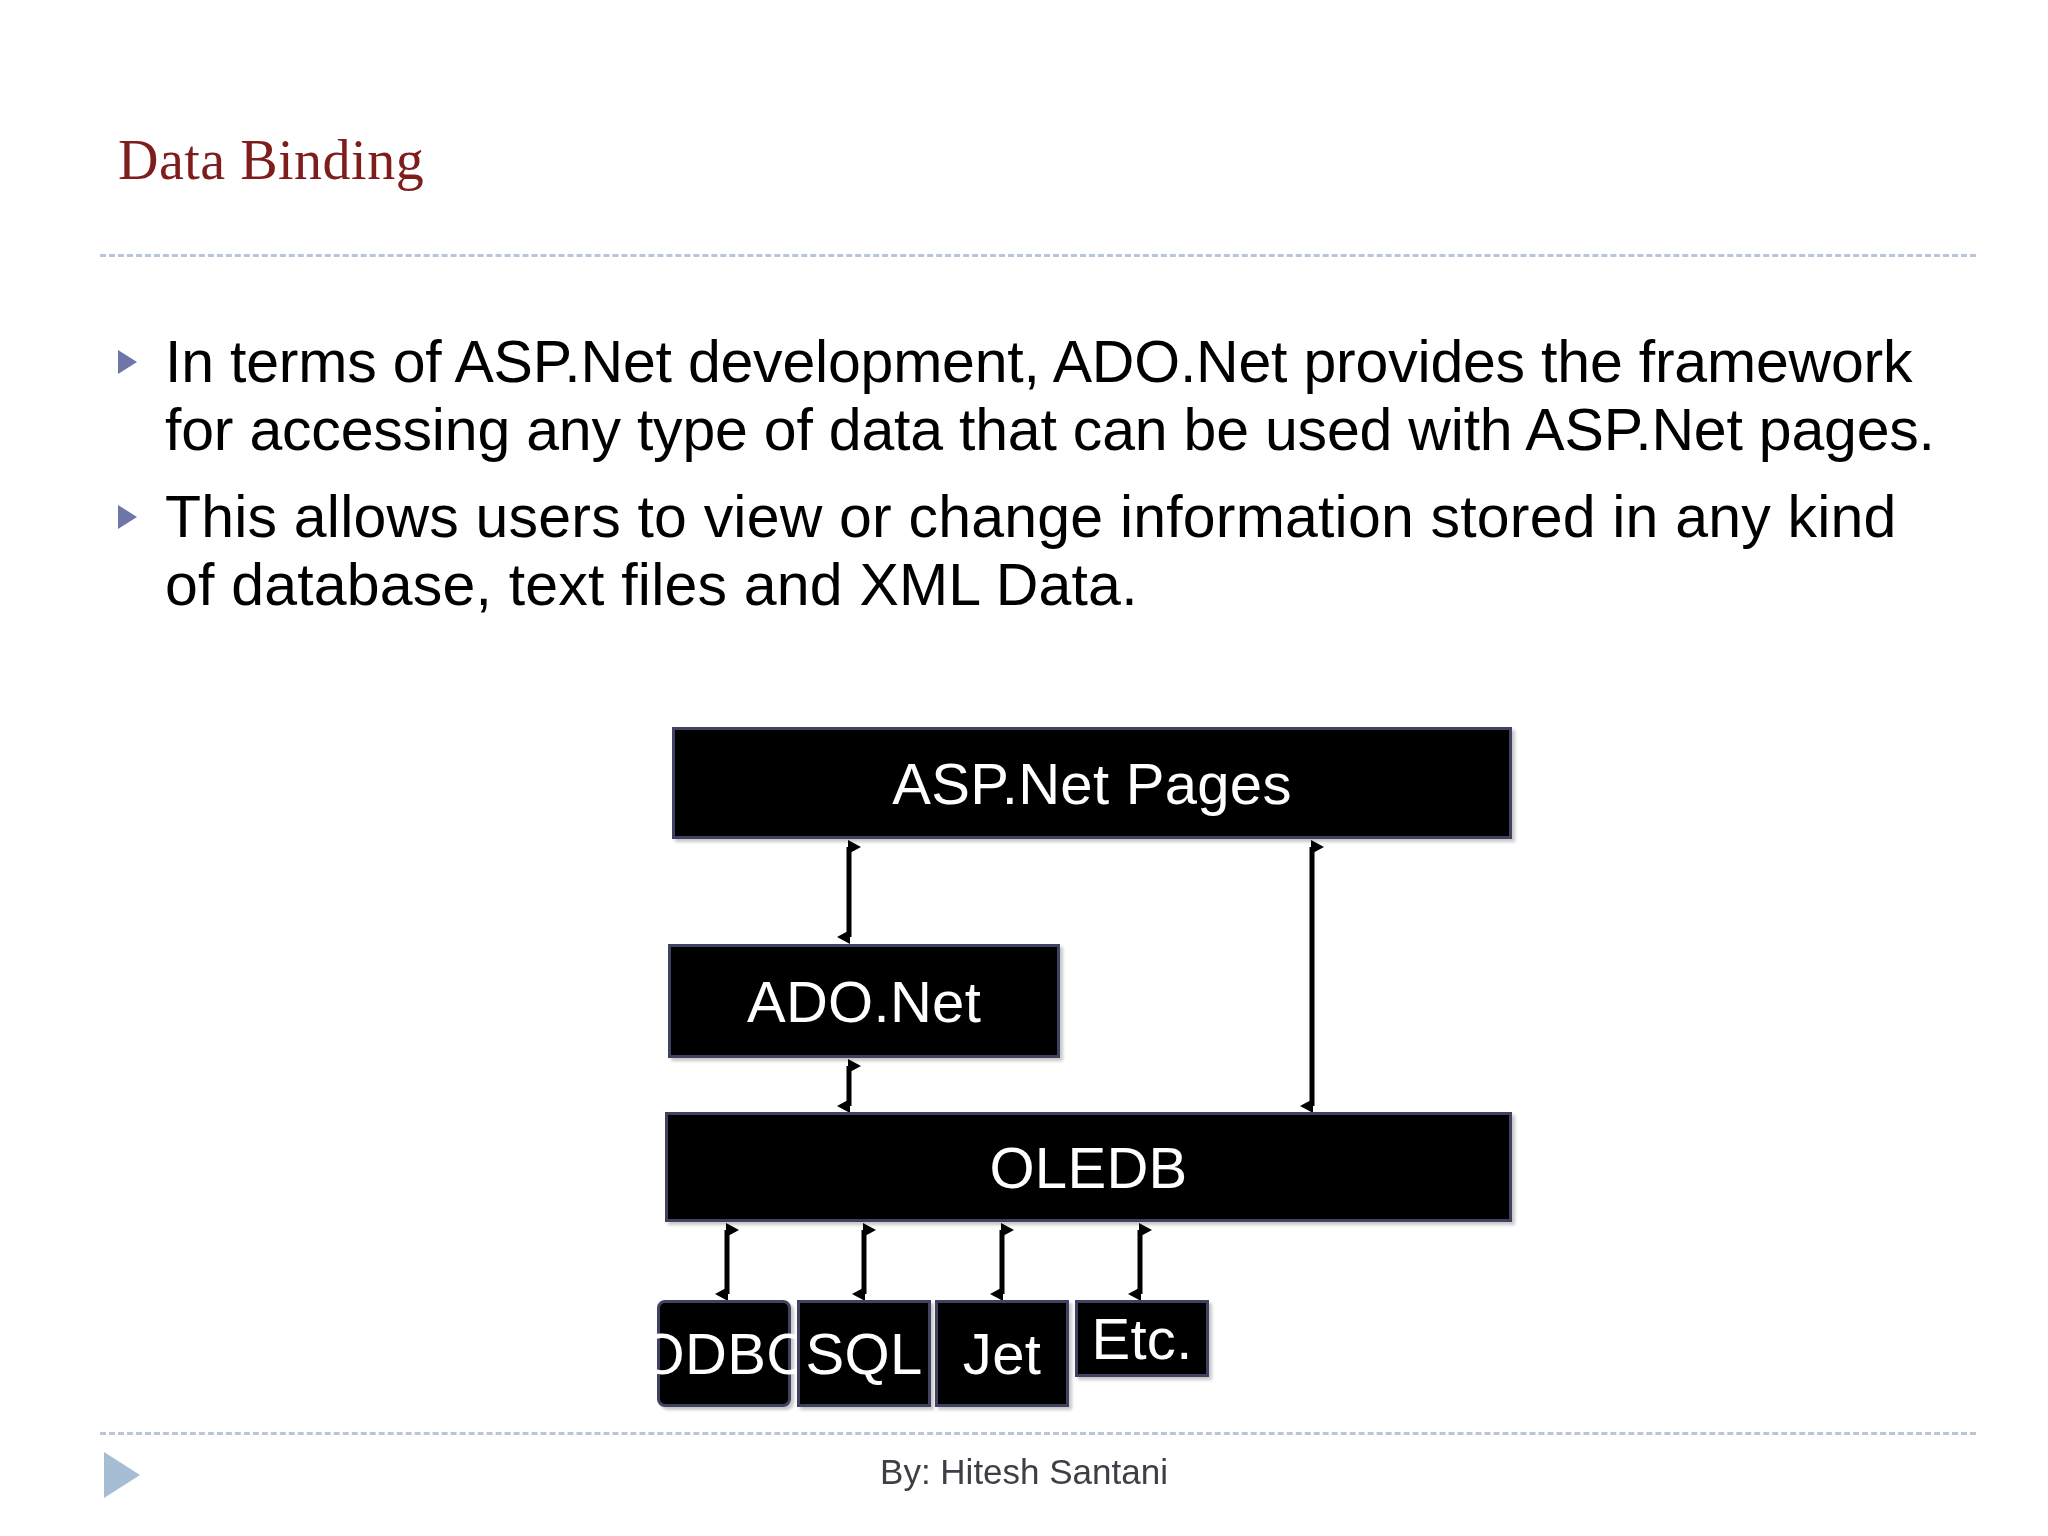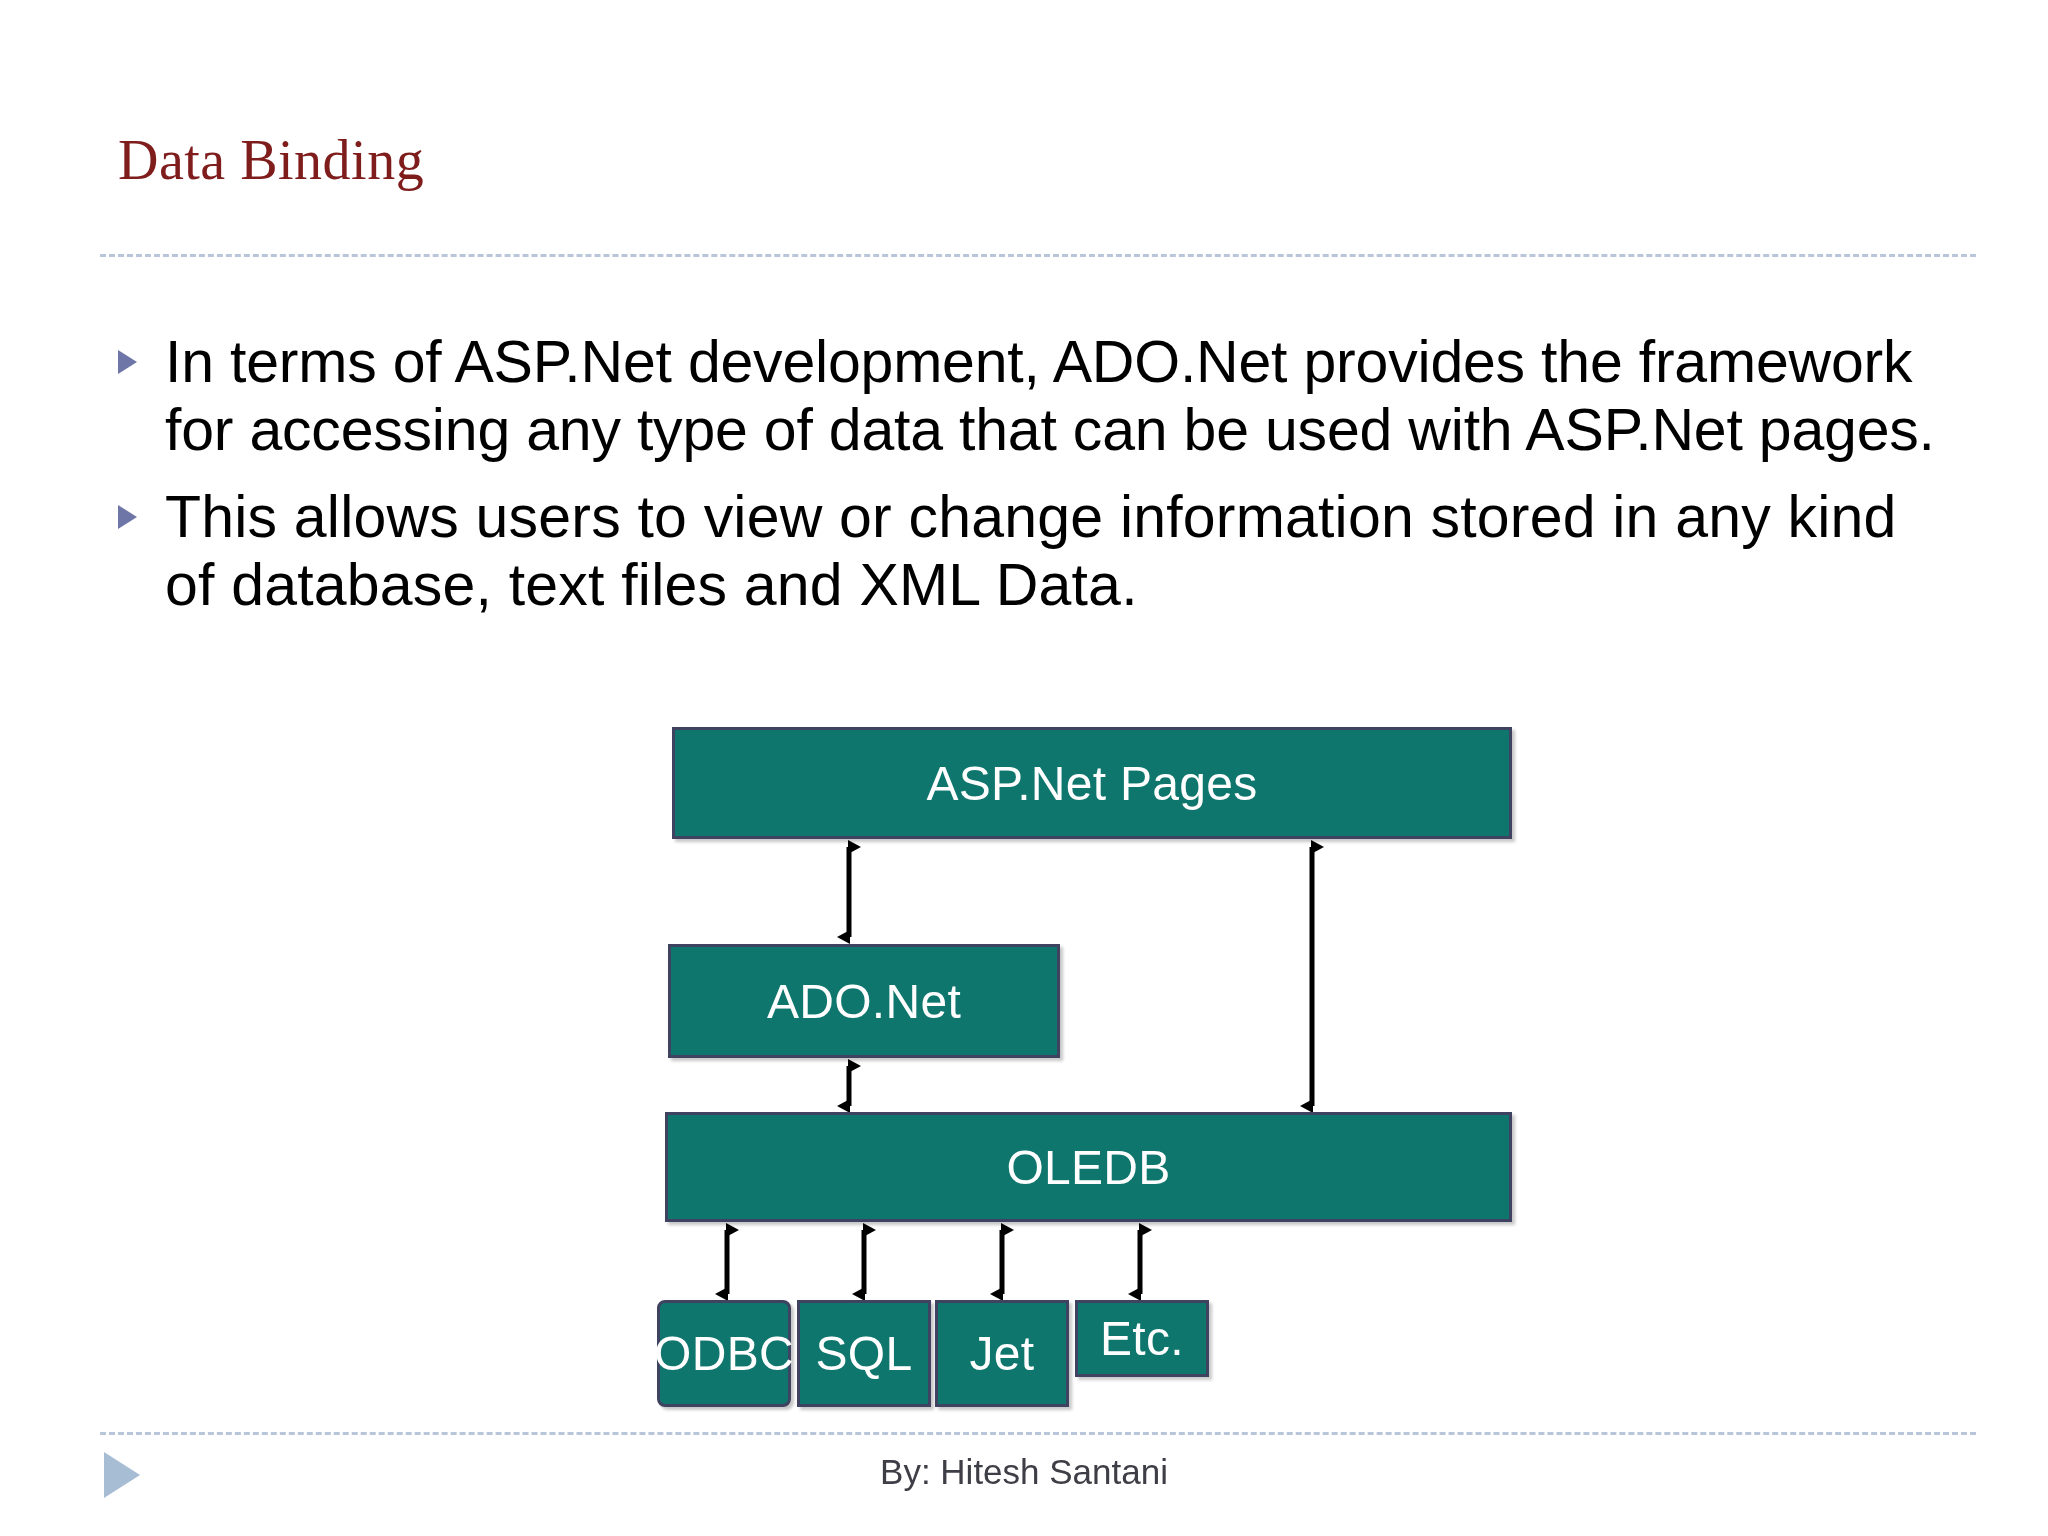--- a/index.html
+++ b/index.html
@@ -77,29 +77,29 @@
   #diagram {
     position: absolute;
     left: 0;
     top: 0;
     width: 2048px;
     height: 1536px;
     pointer-events: none;
   }
   .dbox {
     position: absolute;
-    background: #0f766e;
+    background: #000000;
     border: 3px solid #3F4260;
     box-sizing: border-box;
     display: flex;
     align-items: center;
     justify-content: center;
     color: #FFFFFF;
     font-family: "Liberation Sans", sans-serif;
-    font-size: 48px;
+    font-size: 58px;
     letter-spacing: 0.3px;
     box-shadow: 3px 3px 3px rgba(0,0,0,0.22);
   }
   #box-aspnet { left: 672px; top: 727px;  width: 840px; height: 112px; }
   #box-adonet { left: 668px; top: 944px;  width: 392px; height: 114px; }
   #box-oledb  { left: 665px; top: 1112px; width: 847px; height: 110px; }
   #box-odbc   { left: 657px; top: 1300px; width: 134px; height: 107px; border-radius: 8px; }
   #box-sql    { left: 797px; top: 1300px; width: 134px; height: 107px; }
   #box-jet    { left: 935px; top: 1300px; width: 134px; height: 107px; }
   #box-etc    { left: 1075px; top: 1300px; width: 134px; height: 77px; }

